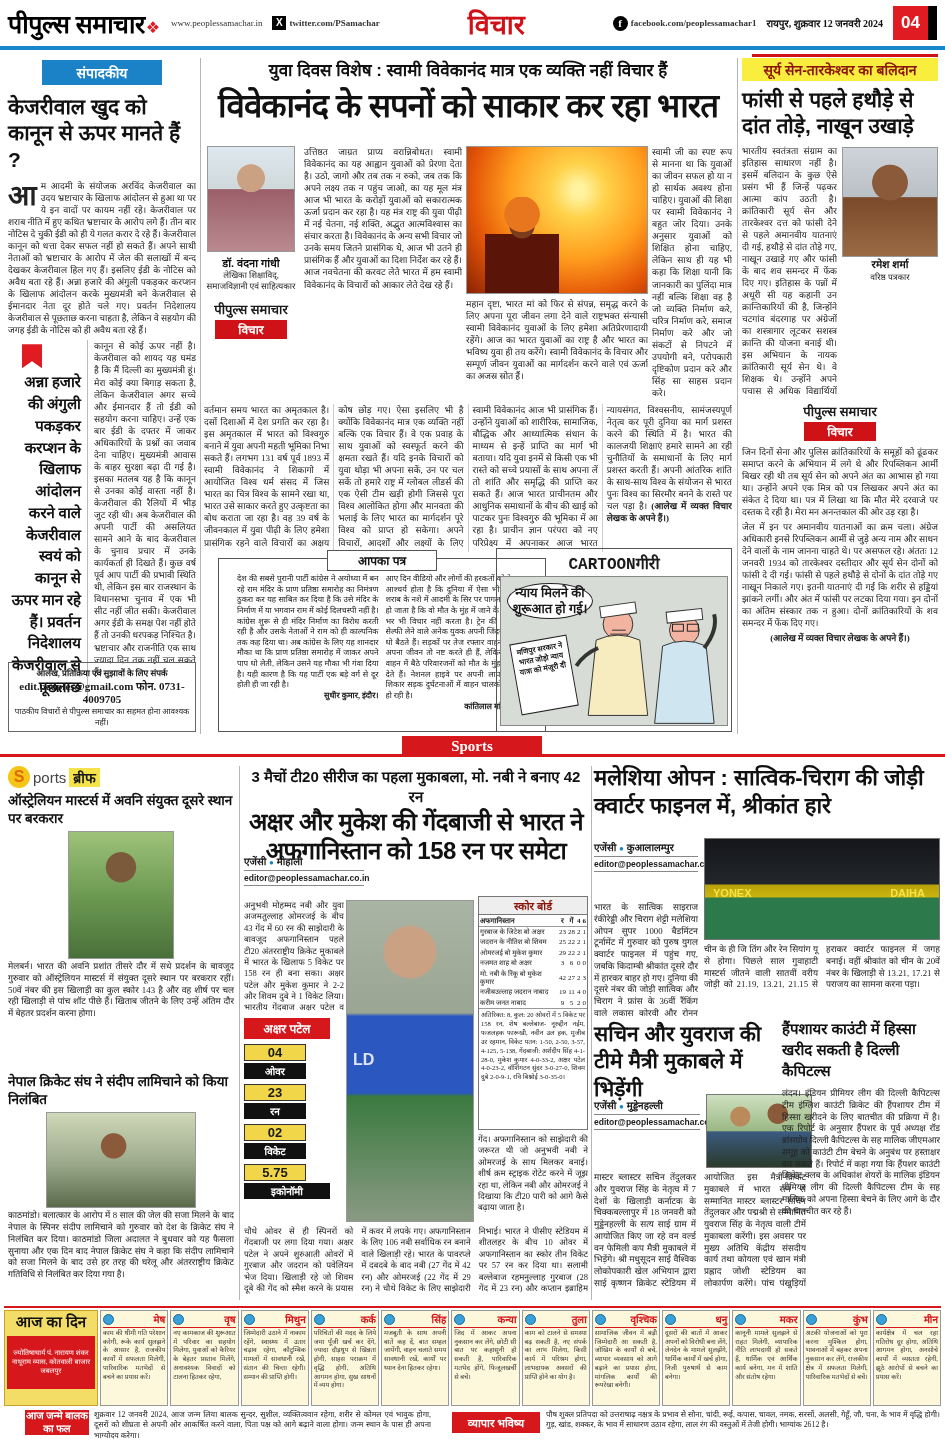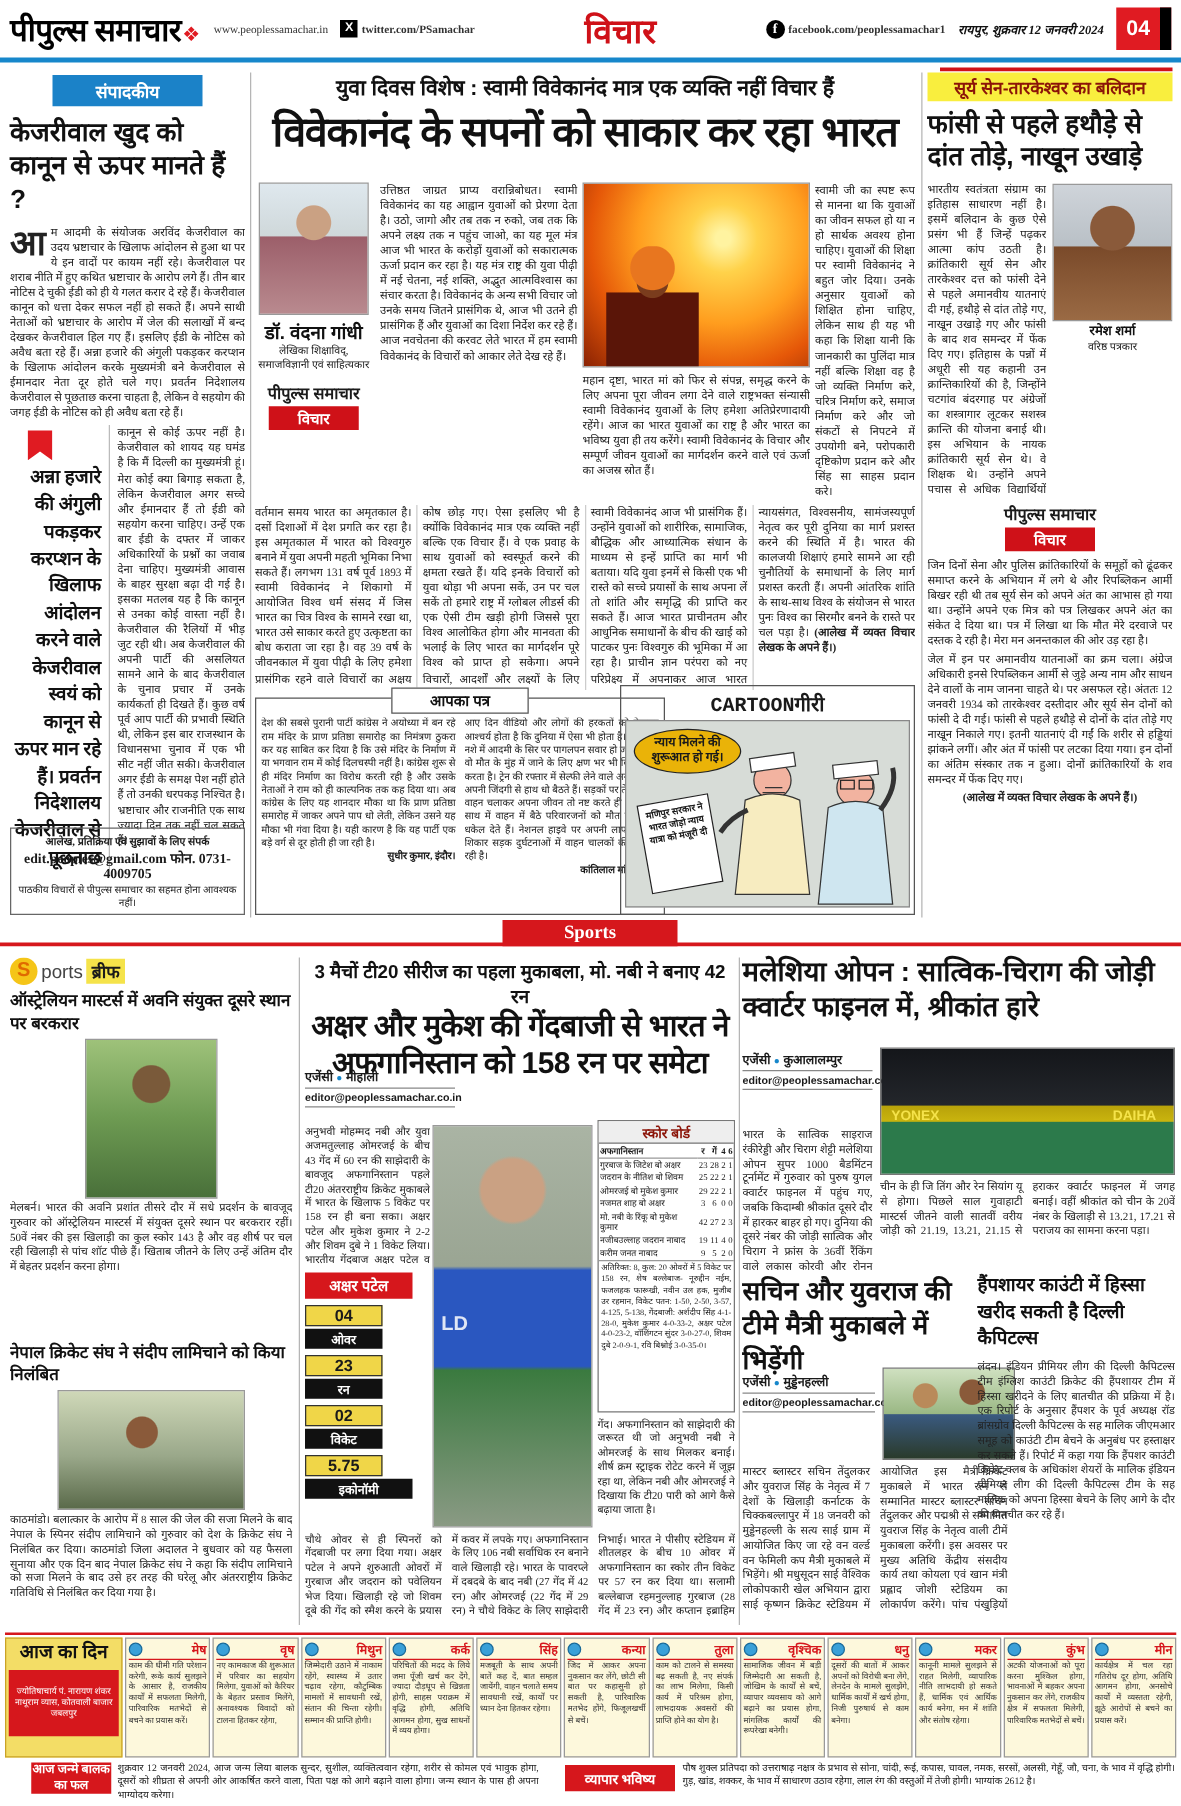--- a/index.html
+++ b/index.html
@@ -15,21 +15,21 @@
               display:flex; align-items:center; padding:0 8px; gap:10px; }
   .logo-wrap { display:flex; align-items:baseline; }
   .logo { font-size:25px; font-weight:bold; font-family:"Liberation Sans",sans-serif; color:#000; letter-spacing:-0.5px; }
   .diamond { color:#e01b22; font-size:16px; margin:0 1px; }
   .small-gray { font-size:9px; color:#333; }
   .x-icon { display:inline-block; width:14px; height:14px; background:#000; color:#fff; font-size:10px;
             text-align:center; line-height:14px; font-family:"Liberation Sans",sans-serif; font-weight:bold; }
   .fb-icon { display:inline-block; width:15px; height:15px; background:#000; color:#fff; border-radius:50%;
              font-size:11px; text-align:center; line-height:15px; font-family:"Liberation Serif",serif; font-weight:bold; }
   .section-name { font-size:27px; font-weight:bold; color:#cf1118; font-family:"Liberation Serif",serif; }
-  .dateline { font-size:10px; font-weight:bold; color:#111;font-style:italic; }
+  .dateline { font-size:10px; font-weight:bold; color:#111; }
   .pageno { background:#e01b22; color:#fff; font-family:"Liberation Sans",sans-serif; font-weight:bold;
             font-size:17px; padding:7px 8px; border-right:9px solid #000; }
   #red-underline { top:54px; left:752px; width:186px; height:3px; background:#cf1118; }
   
   #editorial { left:8px; top:60px; width:188px; height:674px; }
   .ed-badge { width:120px; margin:0 auto; background:#1b82c8; color:#fff; text-align:center;
               font-size:14px; padding:3px 0; }
   .ed-head { font-size:21px; line-height:1.25; margin:9px 0 7px; }
   .dropcap { float:left; font-size:28px; line-height:1; font-weight:bold; padding:2px 4px 0 0; }
   .ed-flow { height:520px; overflow:hidden; }
@@ -46,51 +46,51 @@
   .contact-box .l3 { font-size:8px; }
   
   #lead { left:204px; top:58px; width:528px; height:676px; }
   .lead-kicker { text-align:center; font-size:17px; }
   .lead-head { text-align:center; font-size:33px; letter-spacing:-1px; margin-top:1px; }
   .authorbox { left:0; top:88px; width:94px; text-align:center; }
   .photo { border:1px solid #999; }
   .author-photo { width:88px; height:106px; margin:0 auto;
       background: radial-gradient(circle at 50% 30%, #caa183 16%, transparent 17%),
                   linear-gradient(180deg,#dfe8ee 0%,#cfd8da 40%,#9c5f6a 41%,#b98a8f 100%); }
-  .author-name { font-size:15px; margin-top:3px; }
+  .author-name { font-size:11px; margin-top:3px; }
   .author-role { font-size:8.5px; line-height:1.3; }
   .brandbox { margin-top:8px; }
   .brand-line { font-size:13px; font-weight:bold; font-family:"Liberation Sans",sans-serif; }
   .brand-sub { width:72px; margin:2px auto 0; background:#cf1118; color:#fff; font-weight:bold;
                font-size:12px; text-align:center; padding:1px 0; }
   .colA { left:100px; top:88px; width:158px; height:252px; }
   .viv-photo { left:262px; top:88px; width:182px; height:148px; position:absolute; border:1px solid #999;
       background: radial-gradient(circle at 62% 30%, #fff3a0 4%, #ffd24a 18%, #ff9d1e 45%, #e55708 70%, #8a2203 100%); }
   .viv-fig { position:absolute; left:18px; bottom:0; width:74px; height:96px;
       background: radial-gradient(circle at 50% 18%, #e8761f 20%, transparent 21%),
                   radial-gradient(circle at 50% 30%, #7a3c1d 16%, transparent 17%),
                   linear-gradient(180deg, transparent 38%, #5a1508 39%); }
   .colB { left:262px; top:240px; width:182px; height:100px; }
   .colC { left:448px; top:88px; width:80px; height:252px; }
   .lead-lower { left:0; top:346px; width:528px; height:148px; column-count:4; column-gap:9px;
                 column-rule:1px solid #ccc; }
   .closing { font-weight:bold; }
   
-  .letters { left:0; top:500px; width:328px; height:174px; border:1.5px solid #555; padding:4px 4px; }
+  .letters { left:14px; top:500px; width:328px; height:174px; border:1.5px solid #555; padding:4px 18px; }
   .letters-title { width:110px; margin:-13px auto 3px; background:#fff; border:1px solid #555;
                    text-align:center; font-size:12px; padding:1px 0; }
   .letters-cols { display:flex; gap:7px; }
   .letters-cols > div { flex:1; font-size:8px; line-height:1.33; text-align:justify; height:148px; overflow:hidden; }
   .letter-author { font-weight:bold; text-align:right; }
   
   .cartoon { left:292px; top:490px; width:236px; height:184px; border:1.5px solid #555; padding:3px; }
   .cartoon-title { text-align:center; font-size:16px; font-family:Liberation Mono, monospace; font-weight:bold; }
   .cartoon-stage { position:relative; width:100%; height:150px; background:#d7dcd7; border:1px solid #888; margin-top:2px; }
-  .bubble { position:absolute; left:6px; top:6px; width:86px; height:36px; background:#eab308; border:1.5px solid #222;
-            border-radius:50%; font-size:10px; font-weight:bold; display:flex; align-items:center;
+  .bubble { position:absolute; left:6px; top:6px; width:86px; height:36px; background:#ffffff; border:1.5px solid #222;
+            border-radius:50%; font-size:13px; font-weight:bold; display:flex; align-items:center;
             justify-content:center; text-align:center; line-height:1.2; padding:3px; }
   .paper { position:absolute; left:14px; top:62px; width:58px; height:72px; background:#fff; border:1.5px solid #222;
            transform:rotate(-10deg); font-size:7.5px; font-weight:bold; padding:4px 3px; text-align:center; line-height:1.35; }
   
   #martyr { left:742px; top:58px; width:196px; height:676px; }
   .martyr-kicker { background:#f9ee3e; color:#8b1408; font-size:14px; text-align:center; padding:2px 3px; }
   .martyr-head { font-size:21px; line-height:1.25; margin:6px 0 5px; }
   .martyr-photo { float:right; width:96px; margin:2px 0 2px 5px; text-align:center; }
   .martyr-img { width:96px; height:110px;
       background: radial-gradient(circle at 50% 32%, #8a5a3a 20%, transparent 21%),

